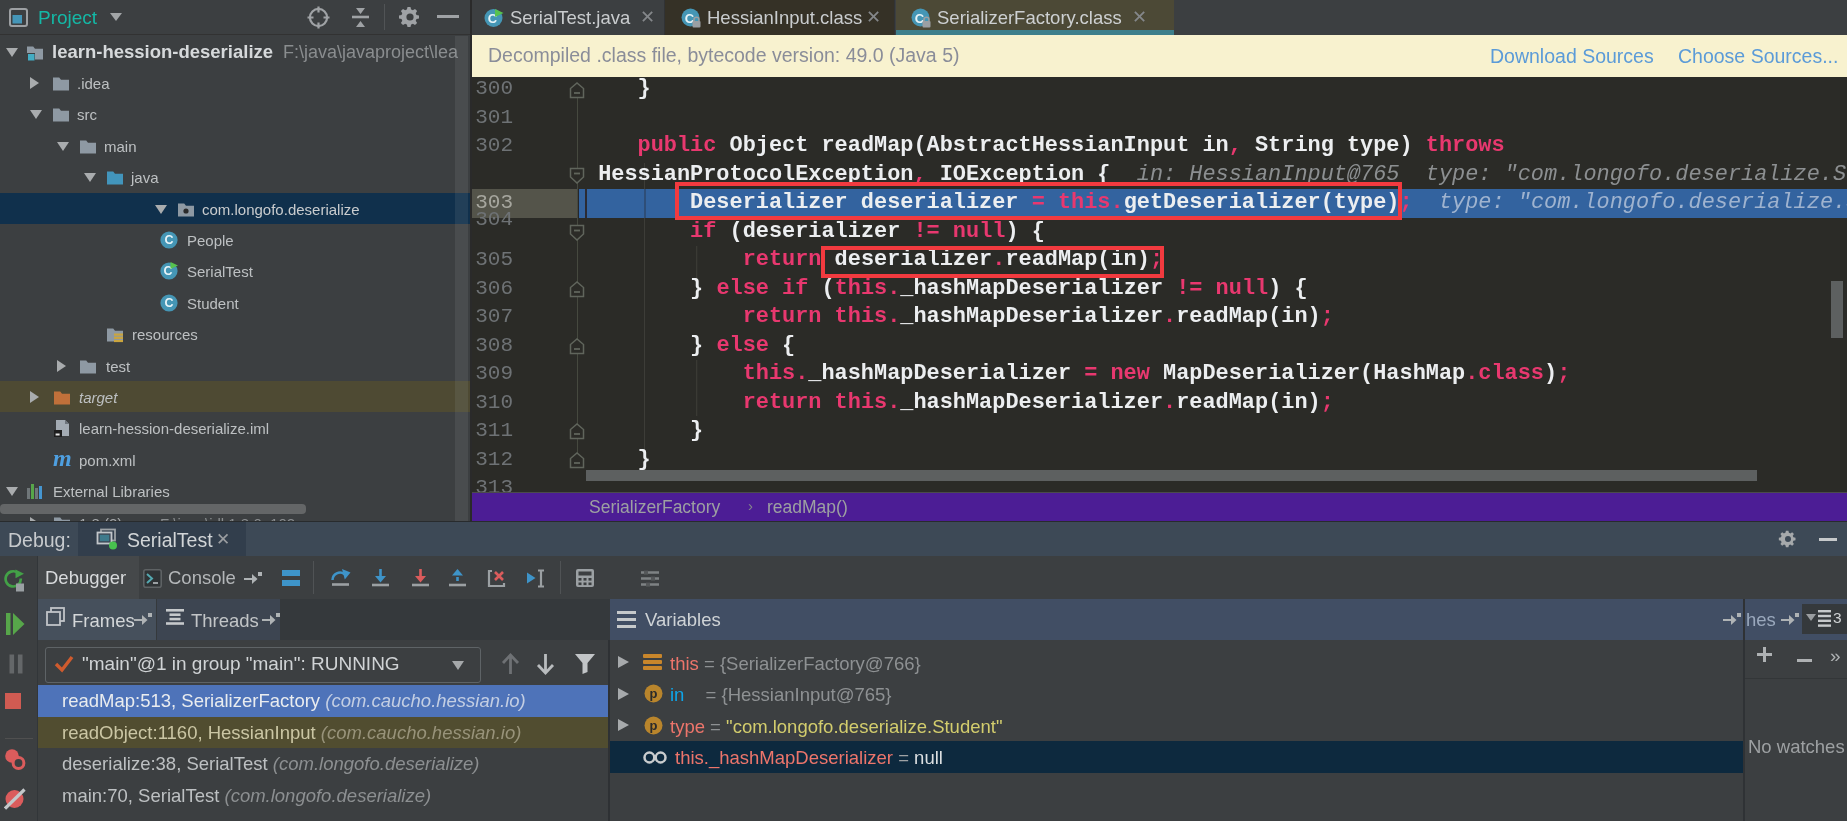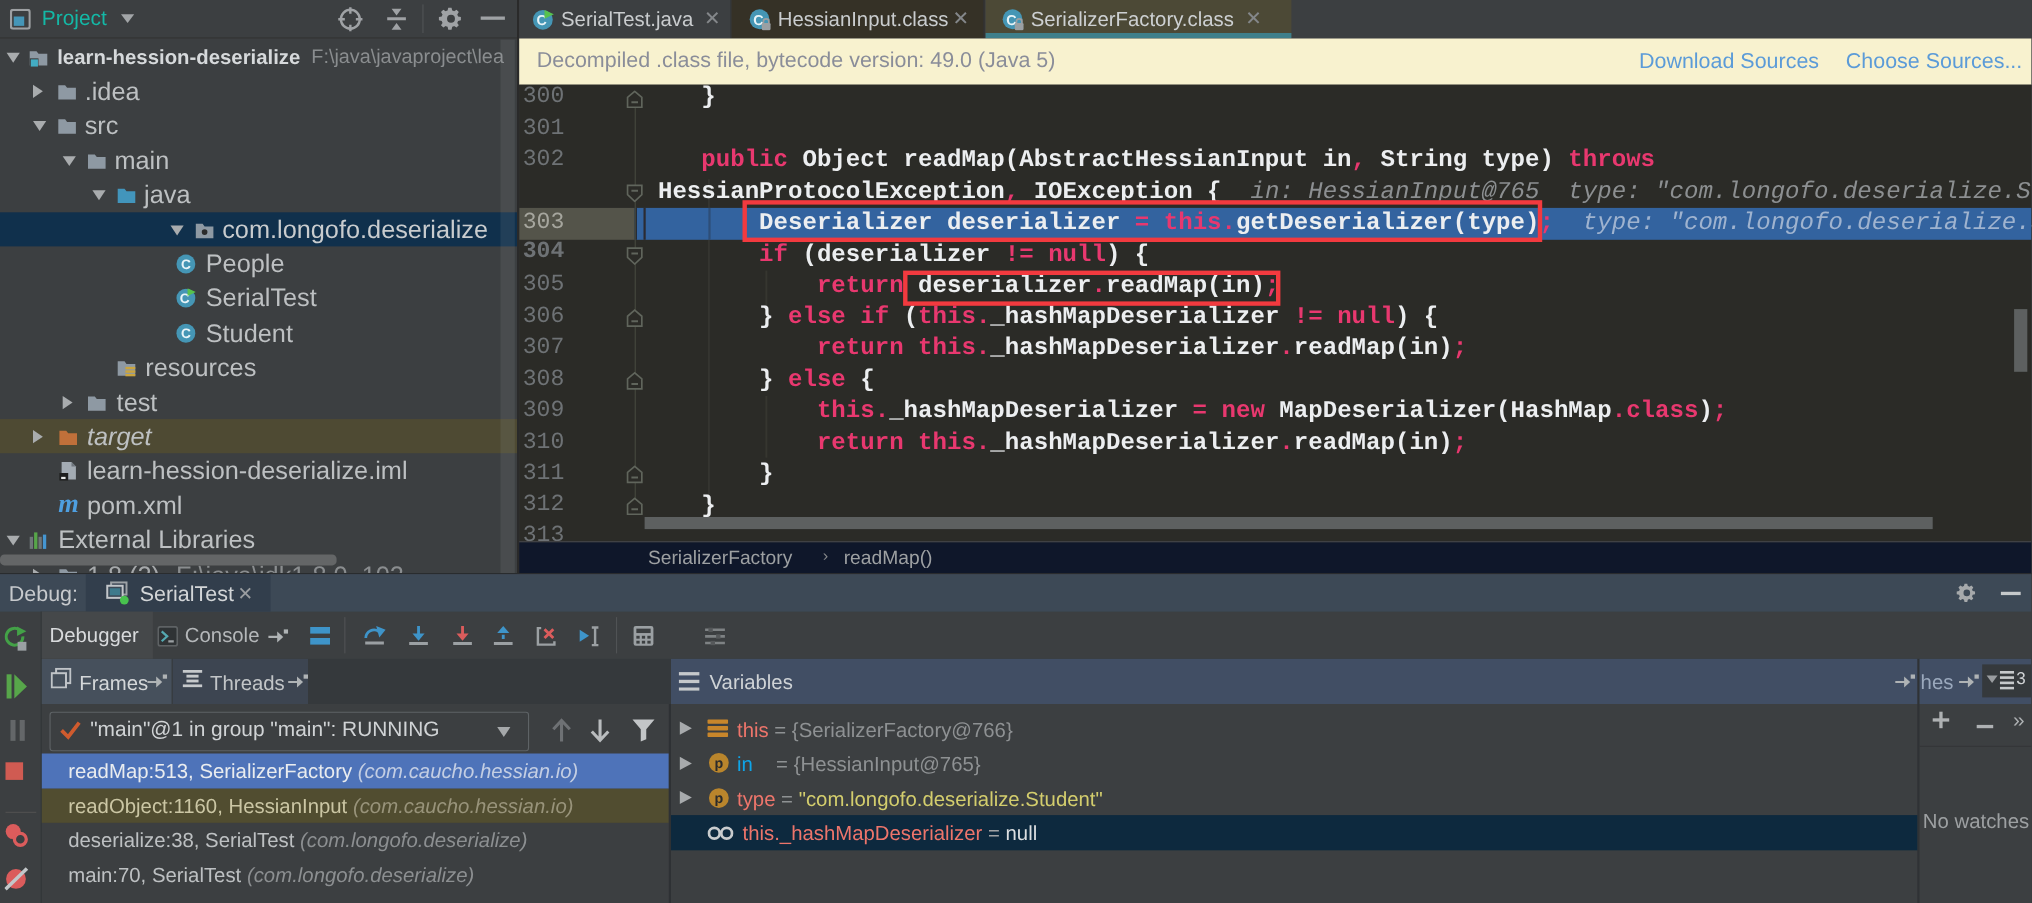--- a/index.html
+++ b/index.html
@@ -1,20 +1,20 @@
 <!DOCTYPE html>
 <html><head>
 <meta charset="utf-8">
 <style>
   html,body{margin:0;padding:0;background:#3C3F41;}
   #app{position:relative;width:1847px;height:821px;overflow:hidden;background:#3C3F41;
        font-family:"Liberation Sans",sans-serif;color:#BDC0C2;}
   .abs{position:absolute;white-space:nowrap;}
   .row{position:absolute;left:0;width:470px;height:31px;}
-  .rtxt{position:absolute;top:50%;transform:translateY(-50%);font-size:23px;white-space:pre;}
+  .rtxt{position:absolute;top:50%;transform:translateY(-50%);font-size:15px;white-space:pre;}
   .arrow-r{position:absolute;width:0;height:0;border-left:9px solid #A9ACAE;border-top:6px solid transparent;border-bottom:6px solid transparent;top:50%;margin-top:-6px;}
   .arrow-d{position:absolute;width:0;height:0;border-top:9px solid #A9ACAE;border-left:6px solid transparent;border-right:6px solid transparent;top:50%;margin-top:-4px;}
   .ticon{position:absolute;top:50%;margin-top:-9px;width:18px;height:18px;}
   .codeline{position:absolute;left:113px;white-space:pre;font-family:"Liberation Mono",monospace;
             font-size:21.9px;font-weight:bold;line-height:28.5px;height:28.5px;color:#ECEEF0;}
   .k{color:#E8386F;}
   .hint{font-style:italic;font-weight:normal;color:#8C8F91;}
   .lnum{position:absolute;font-family:"Liberation Mono",monospace;font-size:21px;color:#6E7275;
         width:40px;text-align:right;left:1px;line-height:28.5px;}
 </style>
@@ -241,21 +241,21 @@
     <div class="abs" style="left:172px;top:86px;width:1px;height:26px;background:#3D3D38;"></div>
     <div class="abs" style="left:172px;top:112px;width:1.5px;height:28.5px;background:#2E4E78;"></div>
     <div class="abs" style="left:172px;top:140.5px;width:1px;height:250px;background:#3D3D38;"></div>
     <div class="abs" style="left:224px;top:169px;width:1px;height:32px;background:#38383255;border-left:1px solid #3a3a34;"></div>
     <div class="abs" style="left:224px;top:283px;width:1px;height:56px;background:#38383255;border-left:1px solid #3a3a34;"></div>
 
     <div class="lnum" style="top:-2px;">300</div>
     <div class="lnum" style="top:26.5px;">301</div>
     <div class="lnum" style="top:55px;">302</div>
     <div class="lnum" style="top:112px;color:#A6A69E;">303</div>
-    <div class="lnum" style="top:139px;font-weight:bold;">304</div>
+    <div class="lnum" style="top:129px;">304</div>
     <div class="lnum" style="top:169px;">305</div>
     <div class="lnum" style="top:197.5px;">306</div>
     <div class="lnum" style="top:226px;">307</div>
     <div class="lnum" style="top:254.5px;">308</div>
     <div class="lnum" style="top:283px;">309</div>
     <div class="lnum" style="top:311.5px;">310</div>
     <div class="lnum" style="top:340px;">311</div>
     <div class="lnum" style="top:368.5px;">312</div>
     <div class="lnum" style="top:397px;">313</div>
 
@@ -302,21 +302,21 @@
     <div class="codeline" style="top:340px;">        }</div>
     <div class="codeline" style="top:368.5px;">    }</div>
 
     <div class="abs" style="left:203px;top:105px;width:727px;height:38px;border:4px solid #F23A3F;box-sizing:border-box;"></div>
     <div class="abs" style="left:349px;top:169px;width:343px;height:32px;border:4px solid #F23A3F;box-sizing:border-box;"></div>
 
     <div class="abs" style="left:114px;top:393px;width:1171px;height:11px;background:#5D6060;"></div>
     <div class="abs" style="left:1359px;top:204px;width:12px;height:57px;background:#5D6060;"></div>
   </div>
 
-  <div class="abs" style="left:472px;top:492px;width:1375px;height:29px;background:#0f172a;border-top:1px solid #4b4b4b;">
+  <div class="abs" style="left:472px;top:492px;width:1375px;height:29px;background:#4c1d95;border-top:1px solid #4b4b4b;">
     <div class="abs" style="left:117px;top:4px;font-size:17.5px;color:#9DA0A2;">SerializerFactory</div>
     <div class="abs" style="left:276px;top:4px;font-size:15px;color:#85878a;">›</div>
     <div class="abs" style="left:295px;top:4px;font-size:17.5px;color:#9DA0A2;">readMap()</div>
   </div>
 
   <div class="abs" id="debug" style="left:0;top:521px;width:1847px;height:300px;background:#3C3F41;overflow:hidden;">
 
     <div class="abs" style="left:0;top:0;width:1847px;height:1px;background:#282B2D;"></div>
     <div class="abs" style="left:0;top:1px;width:1847px;height:34px;background:#3D4956;"></div>
     <div class="abs" style="left:8px;top:7.5px;font-size:19.5px;color:#C7CACD;">Debug:</div>

